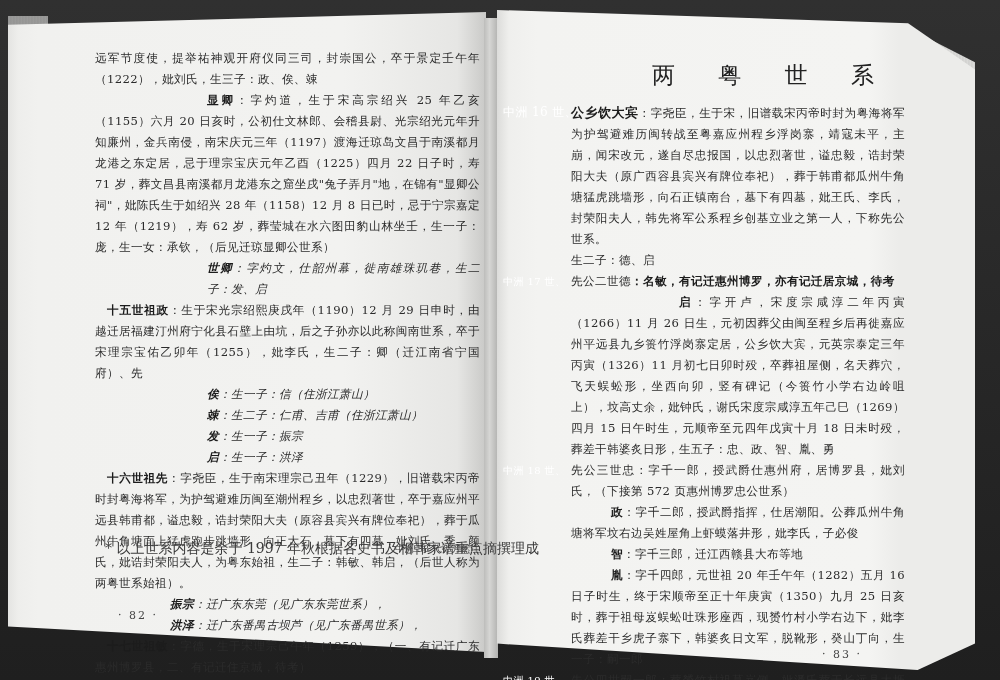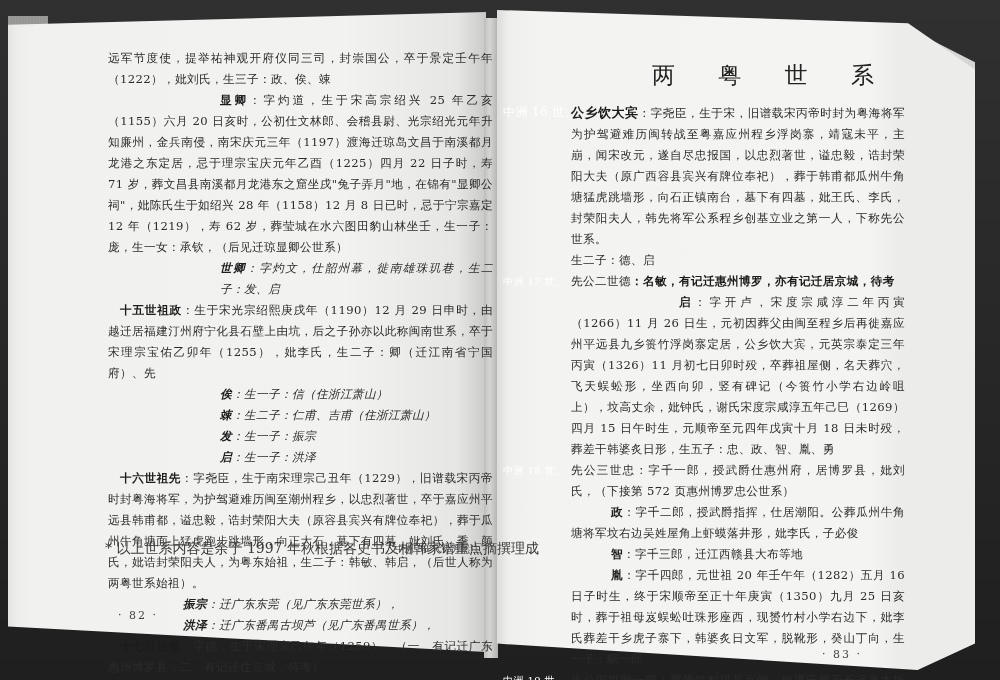--- a/index.html
+++ b/index.html
@@ -37,21 +37,21 @@
       clip-path: polygon(0 0, 86% 2%, 100% 9%, 100% 96%, 88% 100%, 0 96%);
     }
     .page-right-edge {
       position: absolute; left: 900px; top: 24px; width: 75px; height: 636px;
       background: repeating-linear-gradient(90deg, #e4e4e2 0px, #f0f0ee 2px, #d9d9d7 3px);
       clip-path: polygon(0 0, 100% 6%, 100% 94%, 0 100%);
       opacity: .9;
     }
 
     .content { position: absolute; font-size: 11.6px; line-height: 21px; letter-spacing: 0.4px; }
-    .left-content { left: 108px; top: 48px; width: 385px; }
+    .left-content { left: 95px; top: 48px; width: 385px; }
     .right-content { left: 505px; top: 102px; width: 400px; }
 
     .para { text-align: justify; margin: 0; }
     .indent-1 { padding-left: 112px; font-style: italic; }
     .indent-2 { padding-left: 12px; }
     b.hl { font-weight: bold; color: #1c1c1c; }
 
     .footnote {
       position: absolute; left: 105px; top: 540px; font-size: 14px; color: #3a3a3a; text-align: center;
     }

